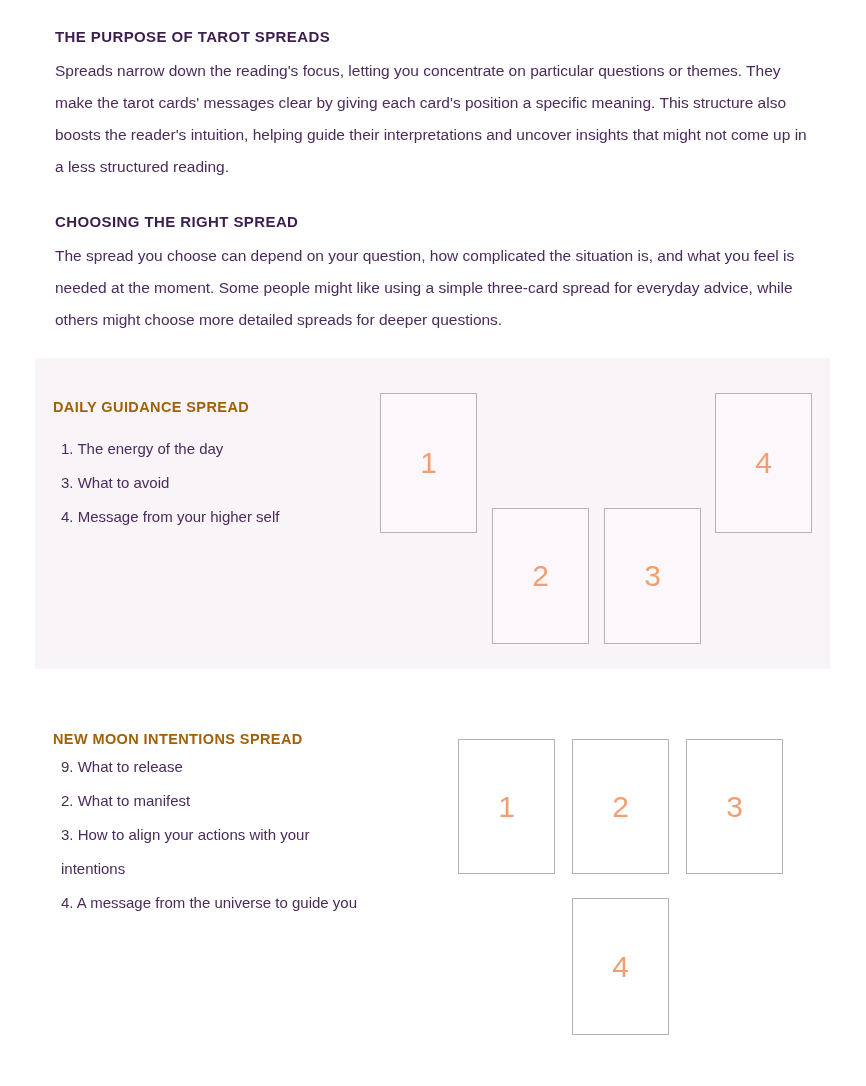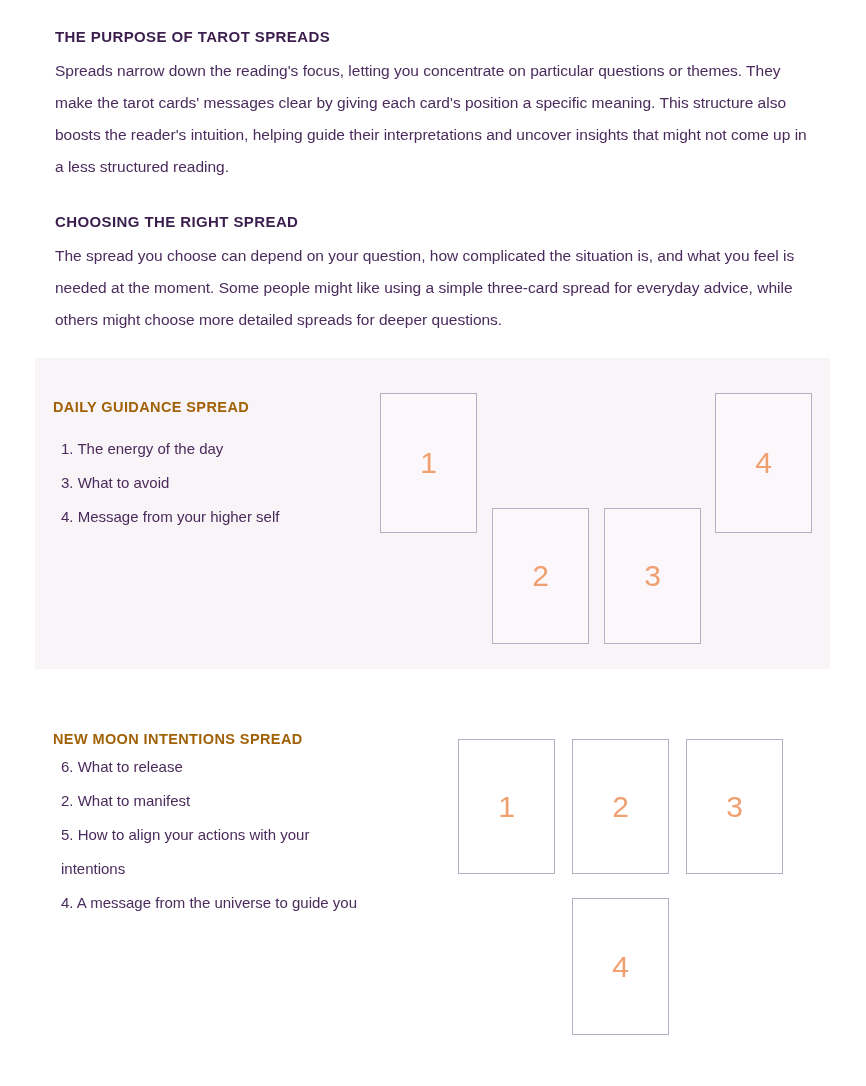--- a/index.html
+++ b/index.html
@@ -167,23 +167,23 @@
     <div class="card tinted" style="left:680px; top:35px; width:97px; height:140px;">
       <span class="card-num">4</span>
     </div>
   </section>
 
   <section class="spread-plain">
 
     <h3 class="spread-title">NEW MOON INTENTIONS SPREAD</h3>
 
     <ul class="spread-list" style="top:52px;">
-      <li>6. What to release</li>
+      <li>9. What to release</li>
       <li>2. What to manifest</li>
-      <li>5. How to align your actions with your intentions</li>
+      <li>3. How to align your actions with your intentions</li>
       <li>4. A message from the universe to guide you</li>
     </ul>
 
     <div class="card plain" style="left:423px; top:49px; width:97px; height:135px;">
       <span class="card-num">1</span>
     </div>
 
     <div class="card plain" style="left:537px; top:49px; width:97px; height:135px;">
       <span class="card-num">2</span>
     </div>

